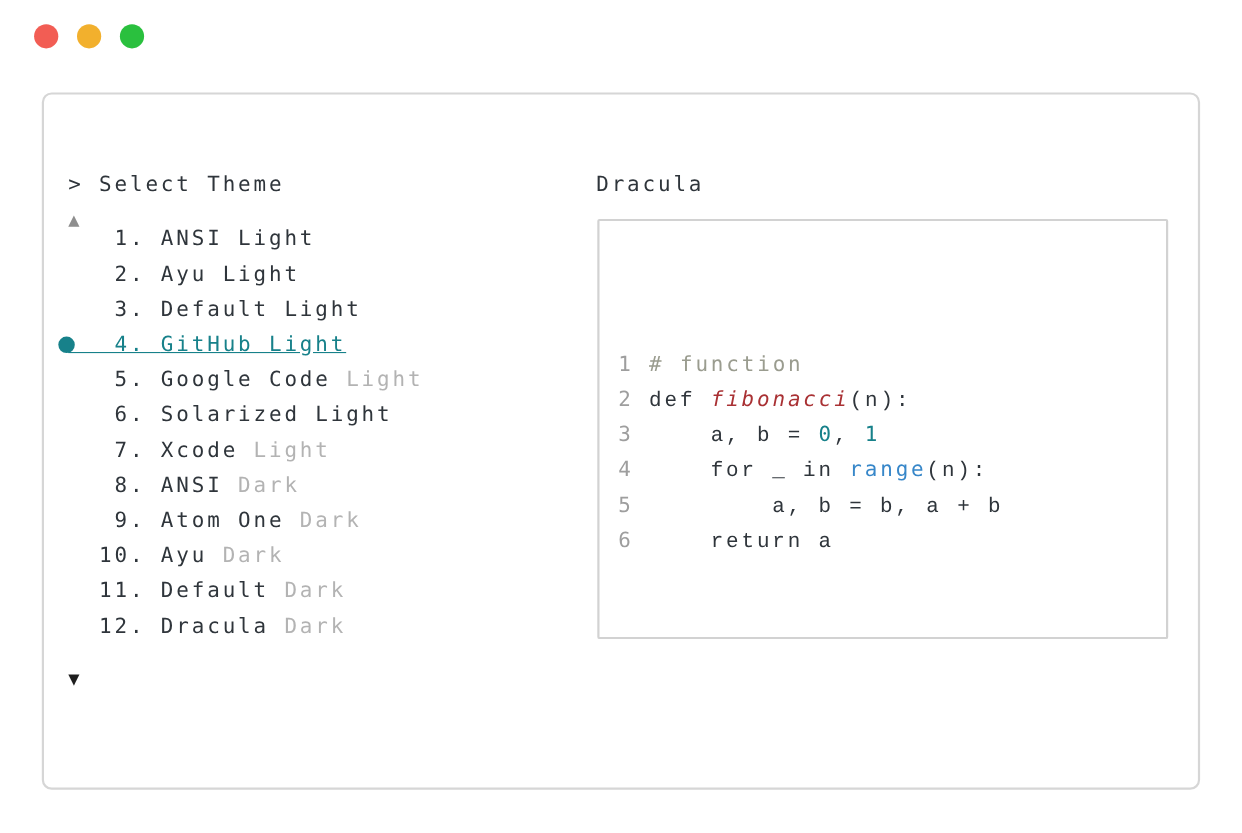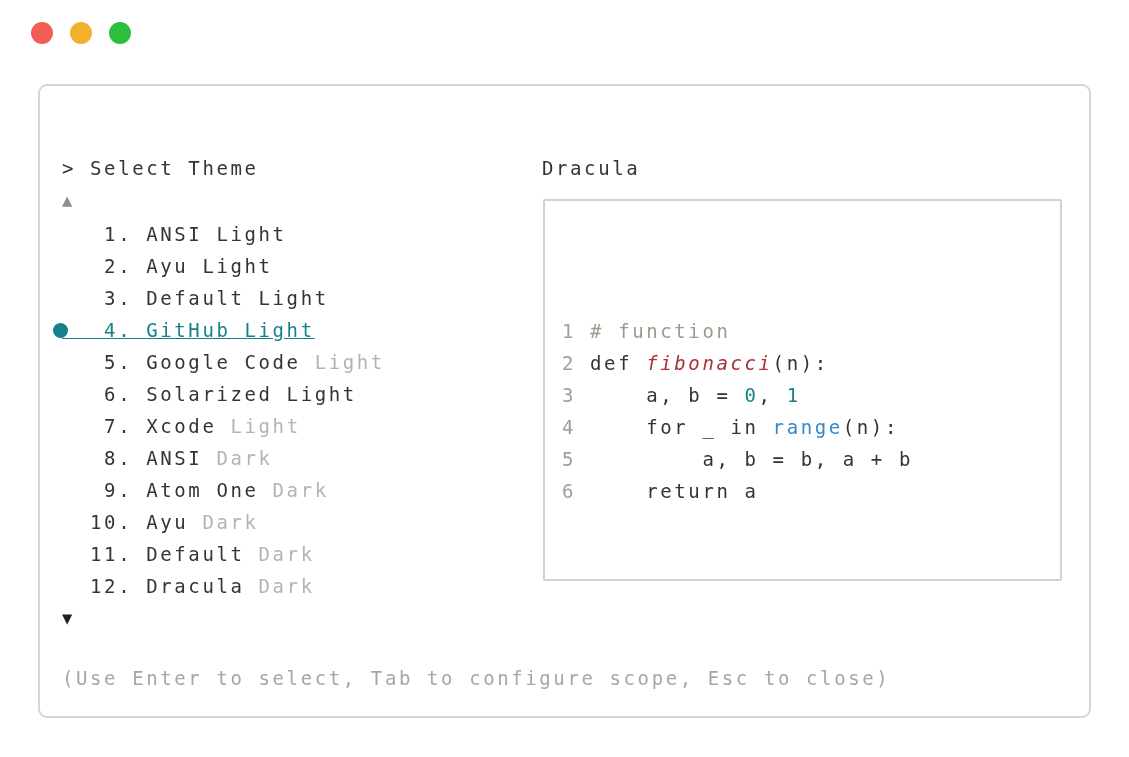--- a/index.html
+++ b/index.html
@@ -44,38 +44,38 @@
     border:2px solid var(--panel-border); border-radius:9px; background:#fff;
   }
   .mono { font-size:19px; letter-spacing:2.6px; line-height:32px;
           white-space:pre; color:var(--text-dark);margin-top:20px; }
 
   .prompt   { position:absolute; left:22px; top:46px; }
   .arrow-up { position:absolute; left:22px; top:78px; font-size:17px;
               color:var(--scroll-up-gray); letter-spacing:0; }
   .arrow-down { position:absolute; left:22px; top:496px; font-size:17px;
               color:var(--scroll-down-dark); letter-spacing:0; }
-  .theme-list { position:absolute; left:22px; top:112px; }
+  .theme-list { position:absolute; left:22px; top:95px; }
   .theme-item { position:relative; height:32px; }
   .theme-item .dim { color:var(--text-dim); }
   .theme-item.selected { color:var(--accent-teal);text-decoration:underline; }
   .bullet { position:absolute; left:-9px; top:9px; width:15px; height:15px;
             border-radius:50%; background:var(--accent-teal); }
   .help { position:absolute; left:22px; top:556px; color:var(--help-gray); }
 
   
   .preview-label { position:absolute; left:502px; top:46px; }
   .preview-box {
     position:absolute; left:503px; top:93px; width:519px; height:382px;
     border:2px solid var(--box-border); border-radius:2px; background:#fff;
     padding:50px 0 0 17px; overflow:hidden;
   }
   .code-line { height:32px; }
   .ln { color:var(--line-number-gray); }
-  .tok-p   { color:var(--text-dark); }
+  .tok-p   { color:var(--text-dark);font-family:Liberation Mono, monospace; }
   .tok-c   { color:var(--comment-olive); }
   .tok-fn  { color:var(--function-red);font-style:italic; }
   .tok-num { color:var(--accent-teal); }
   .tok-bi  { color:var(--builtin-blue); }
 </style>
 </head>
 <body>
 
 <div class="stage">
 
@@ -88,21 +88,20 @@
   <div class="panel">
 
     <div class="mono prompt">&gt; Select Theme</div>
 
     <div class="mono arrow-up">▲</div>
 
     <div class="theme-list mono"><div class="theme-item"><span>   1. </span><span>ANSI Light</span></div><div class="theme-item"><span>   2. </span><span>Ayu Light</span></div><div class="theme-item"><span>   3. </span><span>Default Light</span></div><div class="theme-item selected"><span class="bullet"></span><span>   4. </span><span>GitHub Light</span></div><div class="theme-item"><span>   5. </span><span>Google Code</span><span class="dim"> Light</span></div><div class="theme-item"><span>   6. </span><span>Solarized Light</span></div><div class="theme-item"><span>   7. </span><span>Xcode</span><span class="dim"> Light</span></div><div class="theme-item"><span>   8. </span><span>ANSI</span><span class="dim"> Dark</span></div><div class="theme-item"><span>   9. </span><span>Atom One</span><span class="dim"> Dark</span></div><div class="theme-item"><span>  10. </span><span>Ayu</span><span class="dim"> Dark</span></div><div class="theme-item"><span>  11. </span><span>Default</span><span class="dim"> Dark</span></div><div class="theme-item"><span>  12. </span><span>Dracula</span><span class="dim"> Dark</span></div></div>
 
     <div class="mono arrow-down">▼</div>
 
-    <div class="mono help">(Use Enter to select, Tab to configure scope, Esc to close)</div>
 
     <div class="mono preview-label">Dracula</div>
 
     <div class="preview-box mono">
       <div id="code-lines"><div class="code-line"><span class="ln">1 </span><span class="tok-c"># function</span></div><div class="code-line"><span class="ln">2 </span><span class="tok-p">def </span><span class="tok-fn">fibonacci</span><span class="tok-p">(n):</span></div><div class="code-line"><span class="ln">3 </span><span class="tok-p">    a, b = </span><span class="tok-num">0</span><span class="tok-p">, </span><span class="tok-num">1</span></div><div class="code-line"><span class="ln">4 </span><span class="tok-p">    for _ in </span><span class="tok-bi">range</span><span class="tok-p">(n):</span></div><div class="code-line"><span class="ln">5 </span><span class="tok-p">        a, b = b, a + b</span></div><div class="code-line"><span class="ln">6 </span><span class="tok-p">    return a</span></div></div>
       
     </div>
 
   </div>
 </div>

